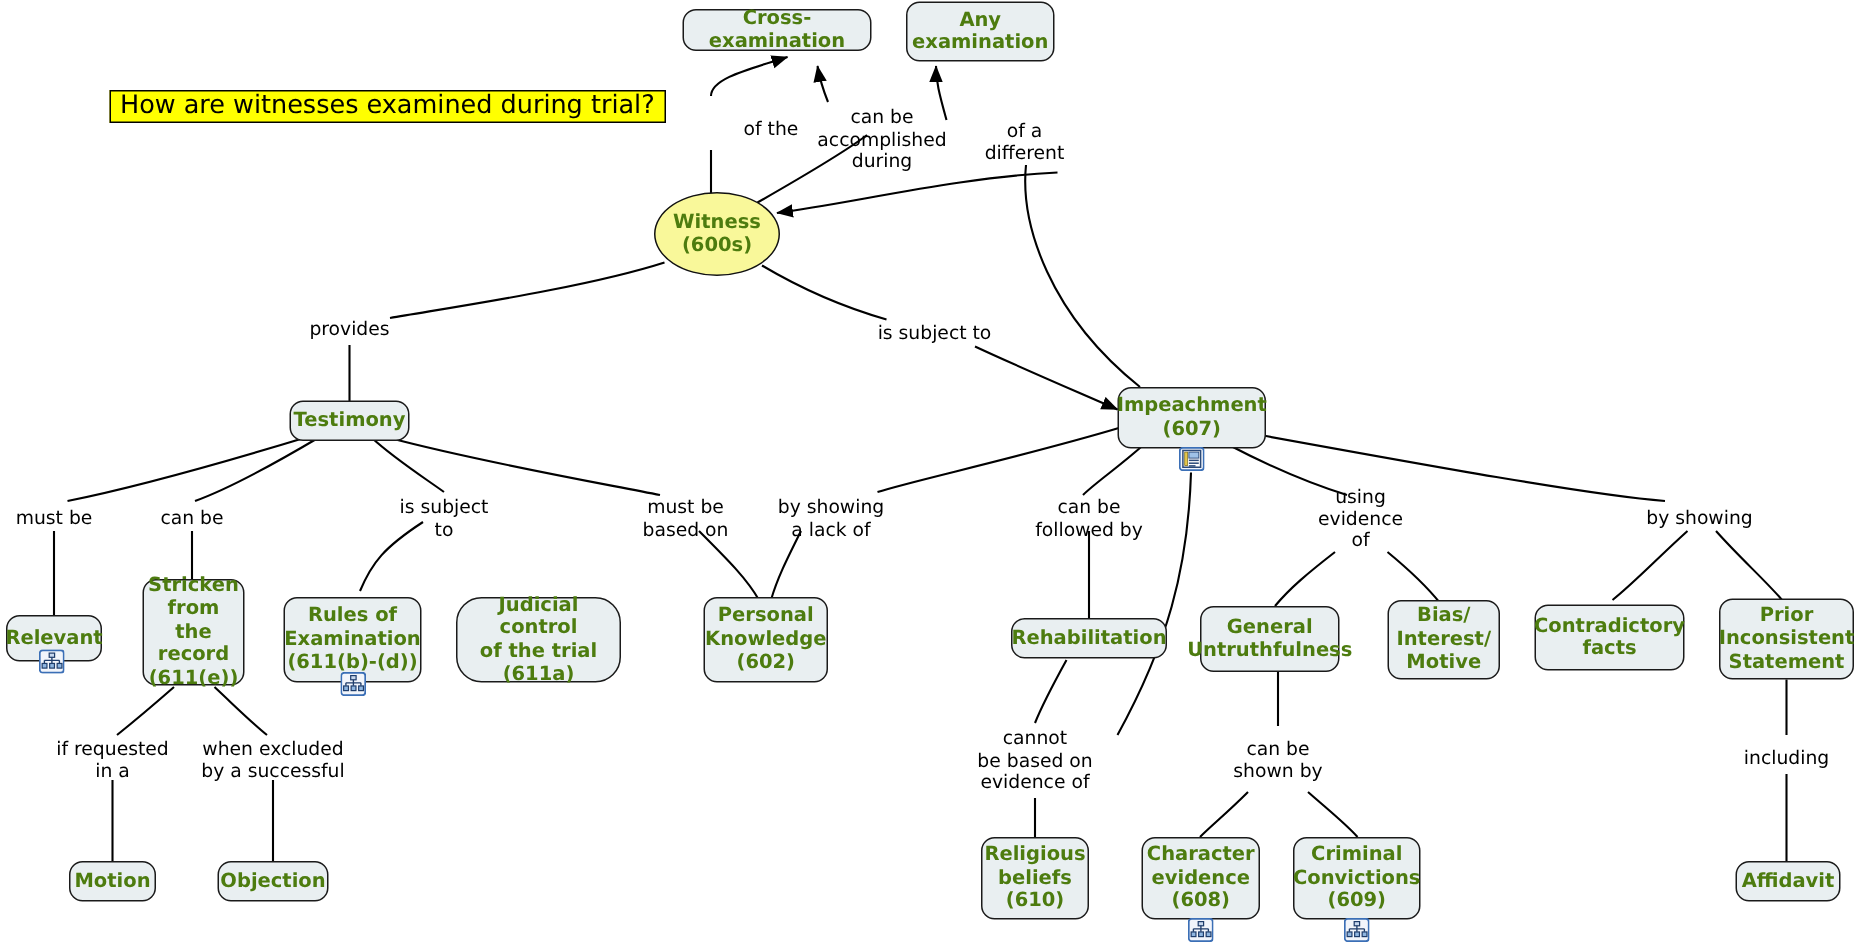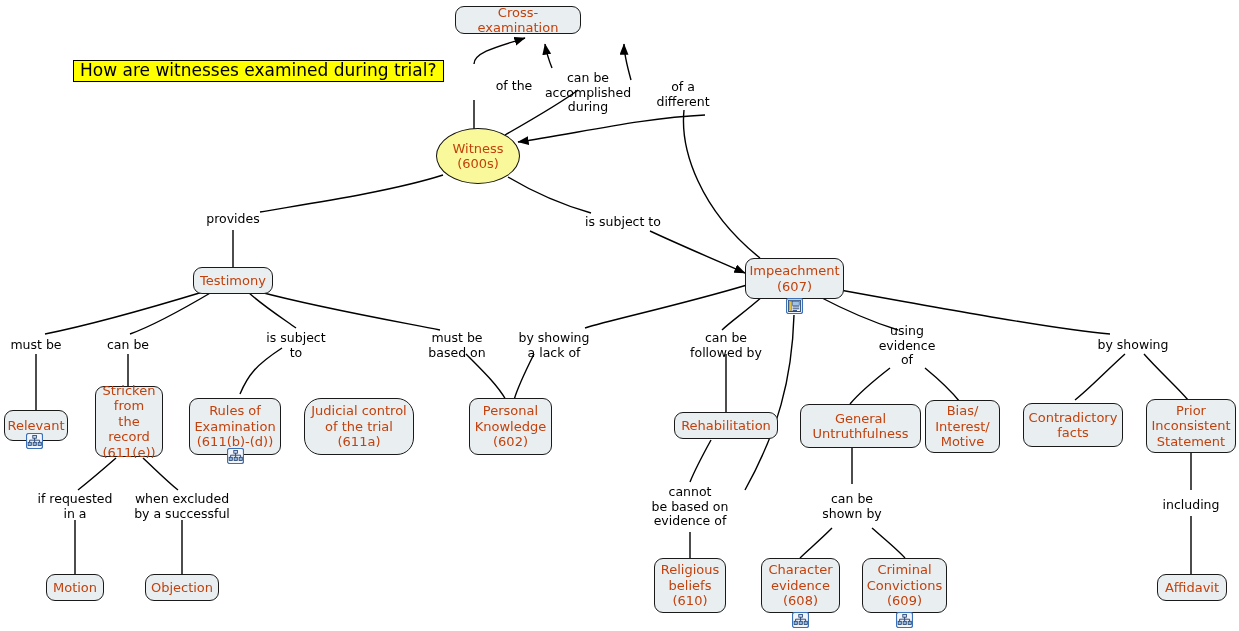--- a/index.html
+++ b/index.html
@@ -24,30 +24,31 @@
     width: 1239px;
     height: 631px;
     pointer-events: none;
   }
   .node {
     position: absolute;
     box-sizing: border-box;
     background: #e9eff1;
     border: 1.4px solid #1a1a1a;
     border-radius: 9px;
-    color: #c2410c;
+    color: #4d7c0f;
     font-size: 13px;
     line-height: 15.5px;
     text-align: center;
     display: flex;
     align-items: center;
     justify-content: center;
     white-space: pre-line;
     padding: 2px 6px;
     z-index: 5;
+    font-weight: bold;
   }
   .node.root {
     background: #f9f89a;
     border-radius: 50%;
     border: 1.4px solid #111111;
   }
   .focus-box {
     position: absolute;
     box-sizing: border-box;
     background: #ffff00;
@@ -147,20 +148,22 @@
 
       <path d="M1191,453 L1191,490"></path>
       <path d="M1191,516 L1191,574"></path>
     </g>
   </svg>
 
   <div class="focus-box" style="left:73px; top:60px;">How are witnesses examined during trial?</div>
 
   <div class="node" style="left:455px; top:6px; width:126px; height:28px;">Cross-examination</div>
 
+  <div class="node" style="left:604px; top:1px; width:99px; height:40px;">Any
+examination</div>
 
   <div class="node root" style="left:436px; top:128px; width:84px; height:56px;">Witness
 (600s)</div>
 
   <div class="node" style="left:193px; top:267px; width:80px; height:27px;">Testimony</div>
 
   <div class="node" style="left:745px; top:258px; width:99px; height:41px;">Impeachment
 (607)</div>
   <span class="node-icon" style="left:786px; top:298px;">
     <svg viewBox="0 0 17 16" width="17" height="16">
@@ -212,21 +215,21 @@
   <div class="node" style="left:469px; top:398px; width:83px; height:57px;">Personal
 Knowledge
 (602)</div>
 
   <div class="node" style="left:46px; top:574px; width:58px; height:27px;">Motion</div>
 
   <div class="node" style="left:145px; top:574px; width:74px; height:27px;">Objection</div>
 
   <div class="node" style="left:674px; top:412px; width:104px; height:27px;">Rehabilitation</div>
 
-  <div class="node" style="left:800px; top:404px; width:121px; height:44px;">General
+  <div class="node" style="left:800px; top:404px; width:93px; height:44px;">General
 Untruthfulness</div>
 
   <div class="node" style="left:925px; top:400px; width:75px; height:53px;">Bias/
 Interest/
 Motive</div>
 
   <div class="node" style="left:1023px; top:403px; width:100px; height:44px;">Contradictory
 facts</div>
 
   <div class="node" style="left:1146px; top:399px; width:90px; height:54px;">Prior

